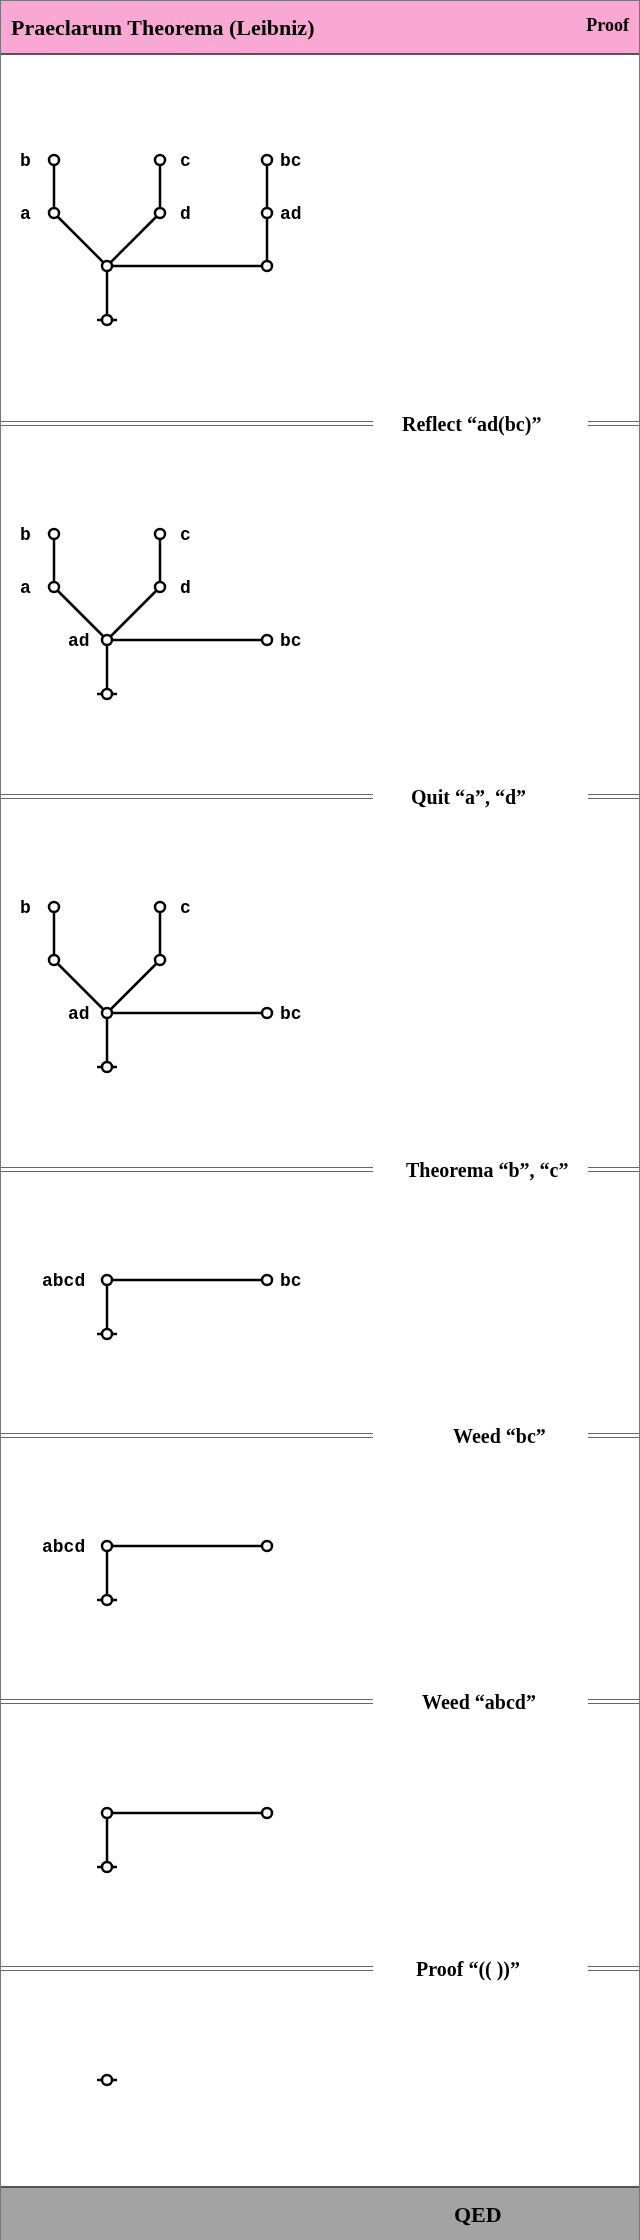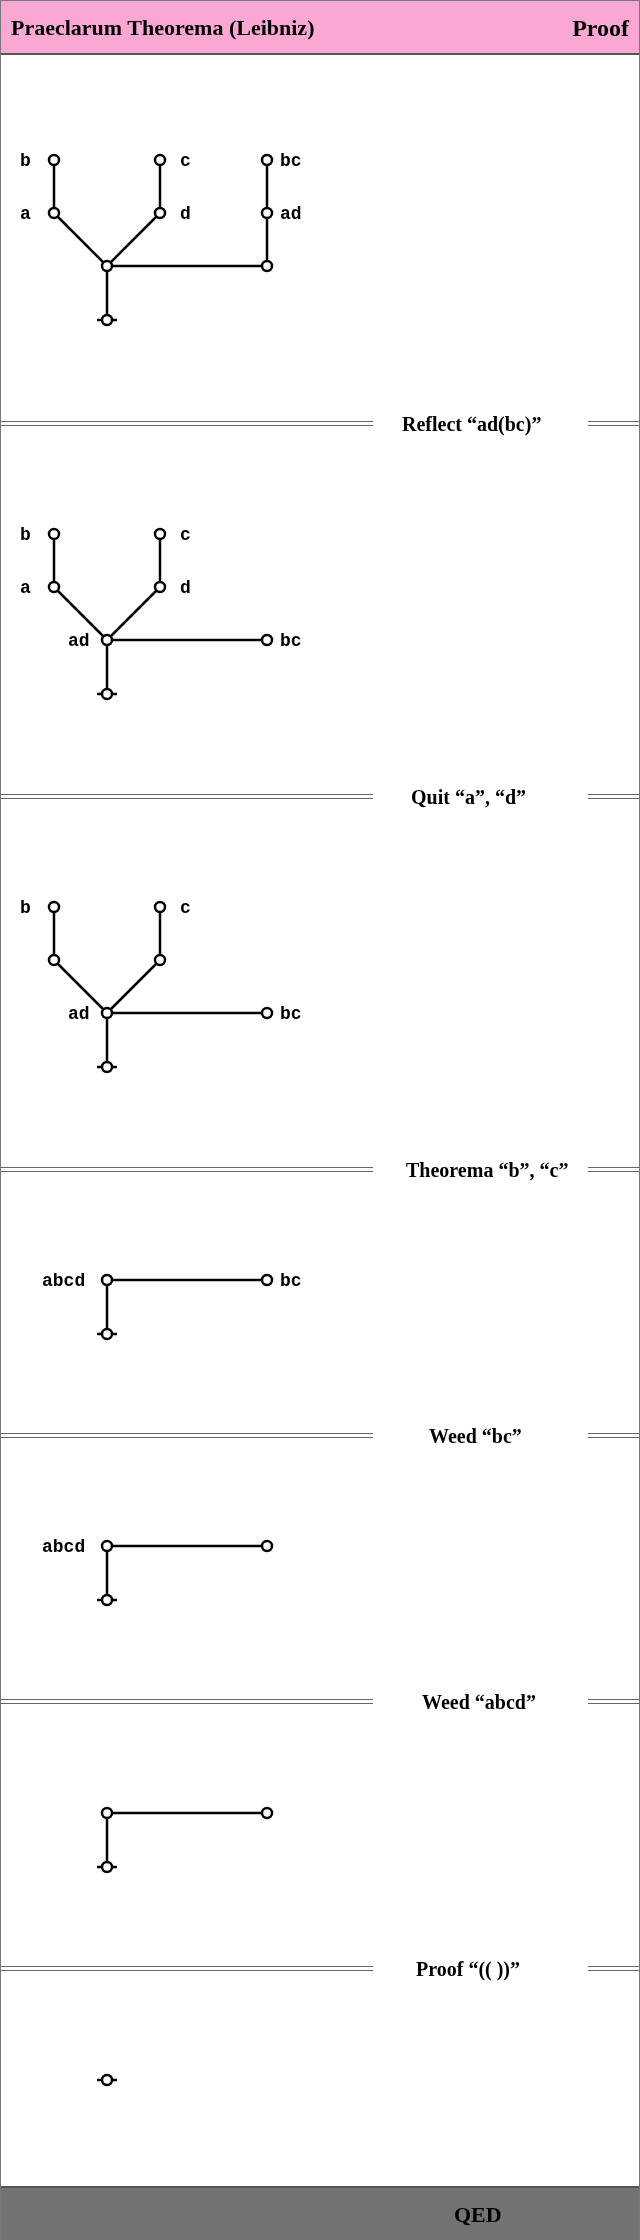--- a/index.html
+++ b/index.html
@@ -1,21 +1,21 @@
 <!DOCTYPE html>
 <html><head>
 <meta charset="utf-8">
 <style>
   html,body{margin:0;padding:0;background:#fff;}
   body{width:640px;height:2240px;position:relative;overflow:hidden;font-family:"Liberation Serif",serif;}
   .frame{position:absolute;left:0;top:0;width:638px;height:2238px;border:1px solid #777;}
   .header{position:absolute;left:1px;top:1px;width:638px;height:52px;background:#f9a8d4;border-bottom:2px solid #555;}
   .header .title{position:absolute;left:10px;top:14px;font-size:22px;font-weight:bold;}
-  .header .proof{position:absolute;right:10px;top:14px;font-size:24px;font-weight:bold;}
-  .footer{position:absolute;left:1px;top:2186px;width:638px;height:52px;background:#737373;border-top:2px solid #555;}
+  .header .proof{position:absolute;right:10px;top:14px;font-size:18px;font-weight:bold;}
+  .footer{position:absolute;left:1px;top:2186px;width:638px;height:52px;background:#a3a3a3;border-top:2px solid #555;}
   .footer .qed{position:absolute;left:453px;top:14px;font-size:22px;font-weight:bold;}
   .sep{position:absolute;left:1px;width:528px;height:14px;}
   .sep .dl{position:absolute;top:4px;height:3px;border-top:1px solid #666;border-bottom:1px solid #666;}
   .sep .lbl{position:absolute;top:-4px;font-size:20px;font-weight:bold;white-space:nowrap;}
   svg{position:absolute;left:0;}
   svg text{font-family:"Liberation Mono",monospace;font-weight:bold;font-size:18px;fill:#000;}
   svg line{stroke:#000;stroke-width:2.5;}
   svg circle{fill:#fff;stroke:#000;stroke-width:2.5;}
 </style>
 </head>
@@ -123,21 +123,21 @@
   <circle cx="107" cy="40" r="5"></circle>
     <circle cx="267" cy="40" r="5"></circle>
     <circle cx="107" cy="94" r="5"></circle>
   <text x="42" y="46">abcd</text>
   <text x="280" y="46">bc</text>
 </svg>
 
 <div class="sep" style="top:1429px">
   <div class="dl" style="left:0;width:372px"></div>
     <div class="dl" style="left:587px;width:51px"></div>
-  <span class="lbl" style="left:428px">Weed “bc”</span>
+  <span class="lbl" style="left:452px">Weed “bc”</span>
 </div>
 
 <svg style="top:1506px" width="640" height="120">
   <line x1="107" y1="40" x2="267" y2="40"></line>
   <line x1="107" y1="40" x2="107" y2="94"></line>
     <line x1="97" y1="94" x2="117" y2="94"></line>
   <circle cx="107" cy="40" r="5"></circle>
     <circle cx="267" cy="40" r="5"></circle>
     <circle cx="107" cy="94" r="5"></circle>
   <text x="42" y="46">abcd</text>

